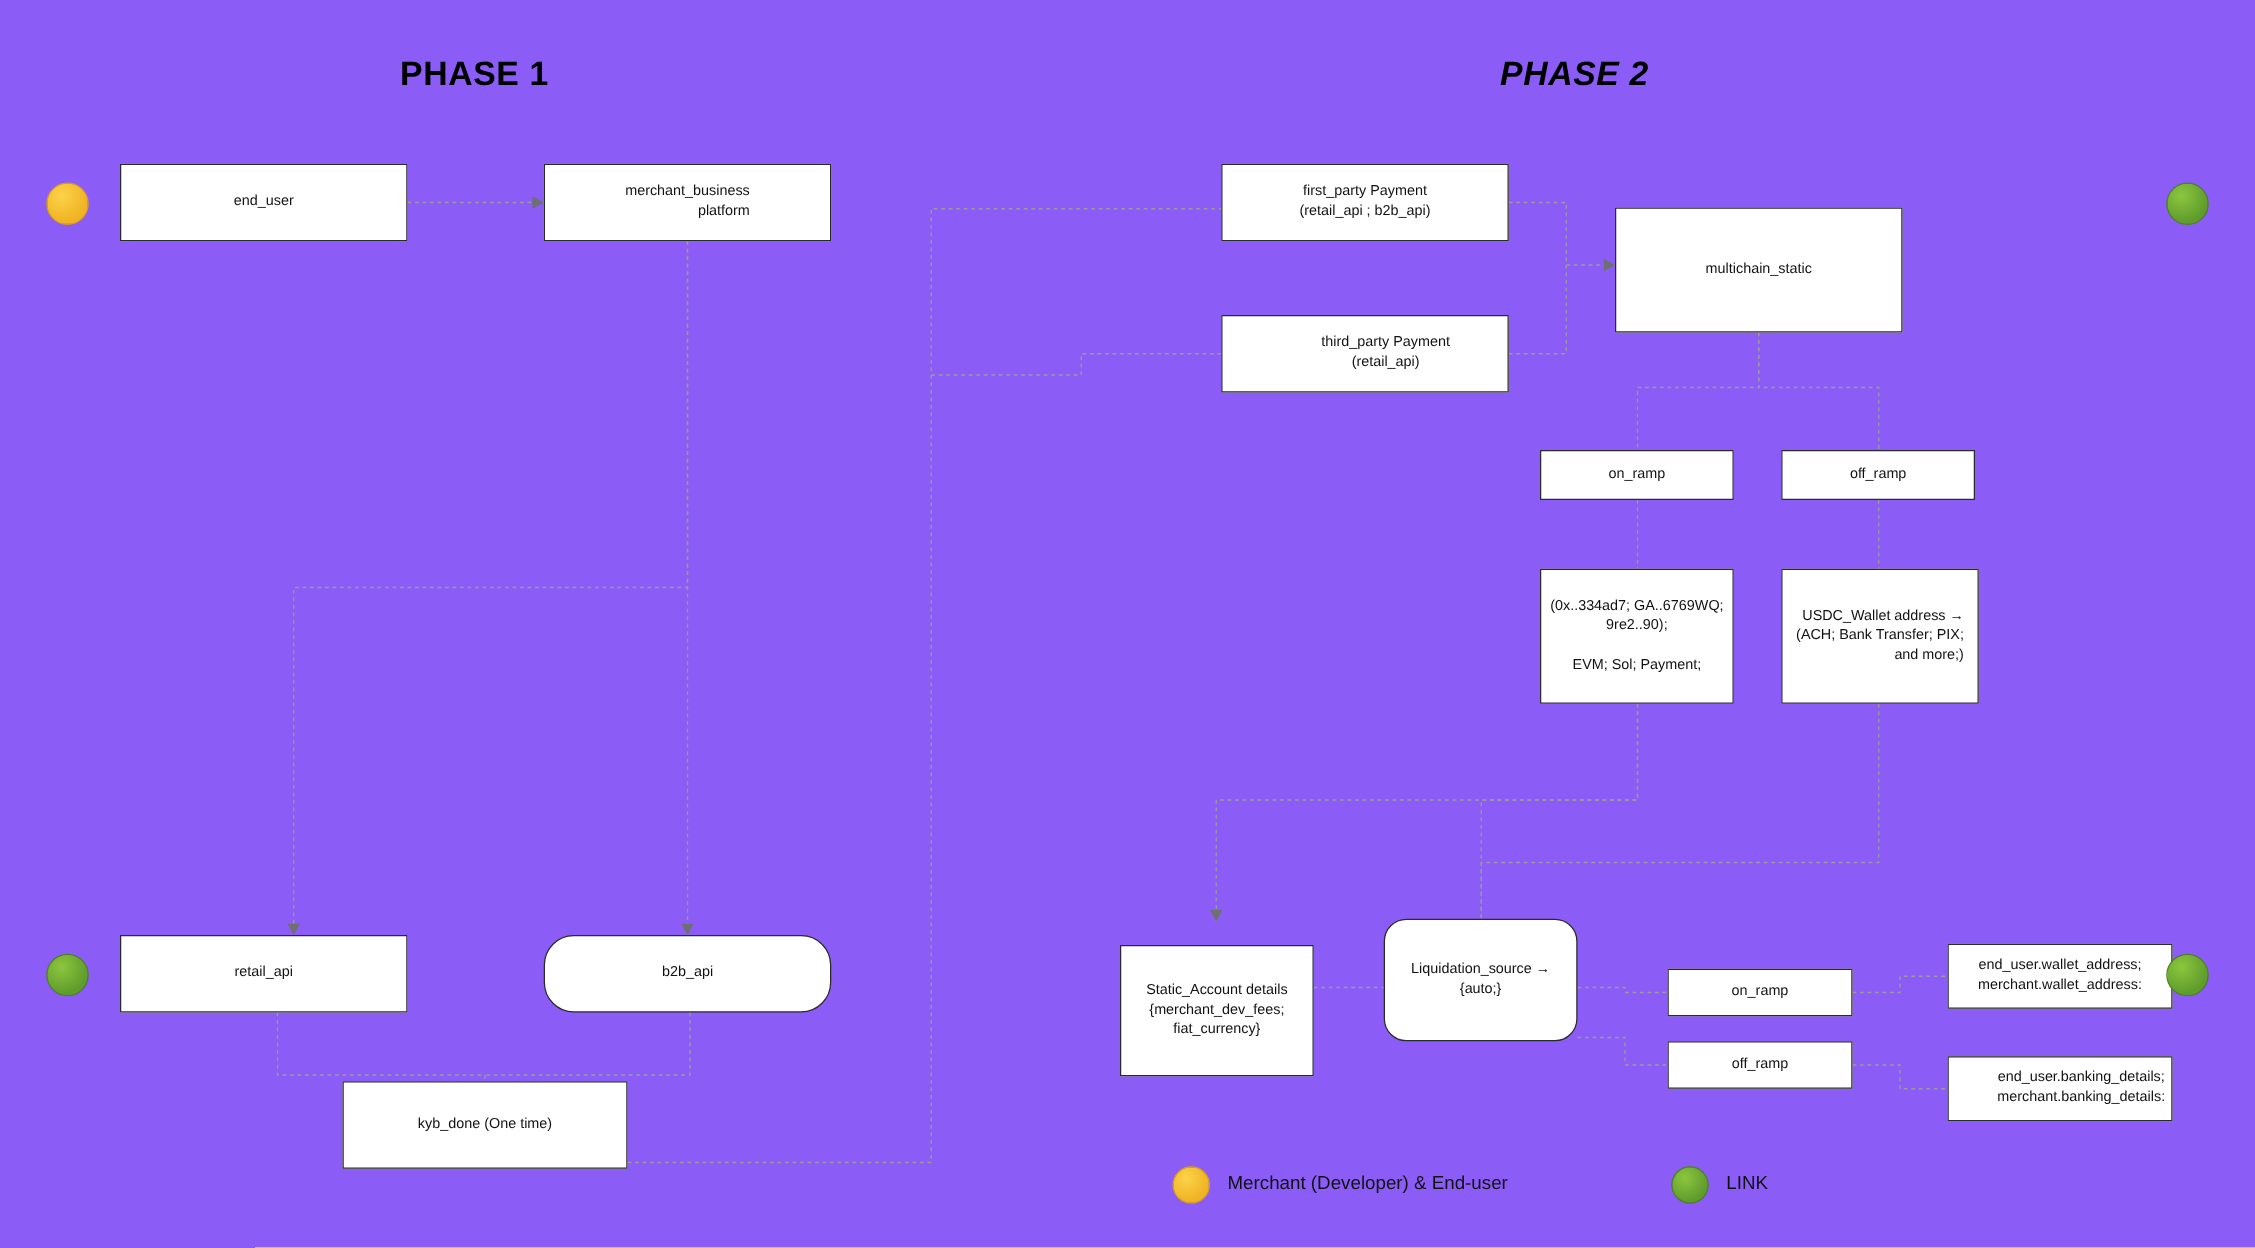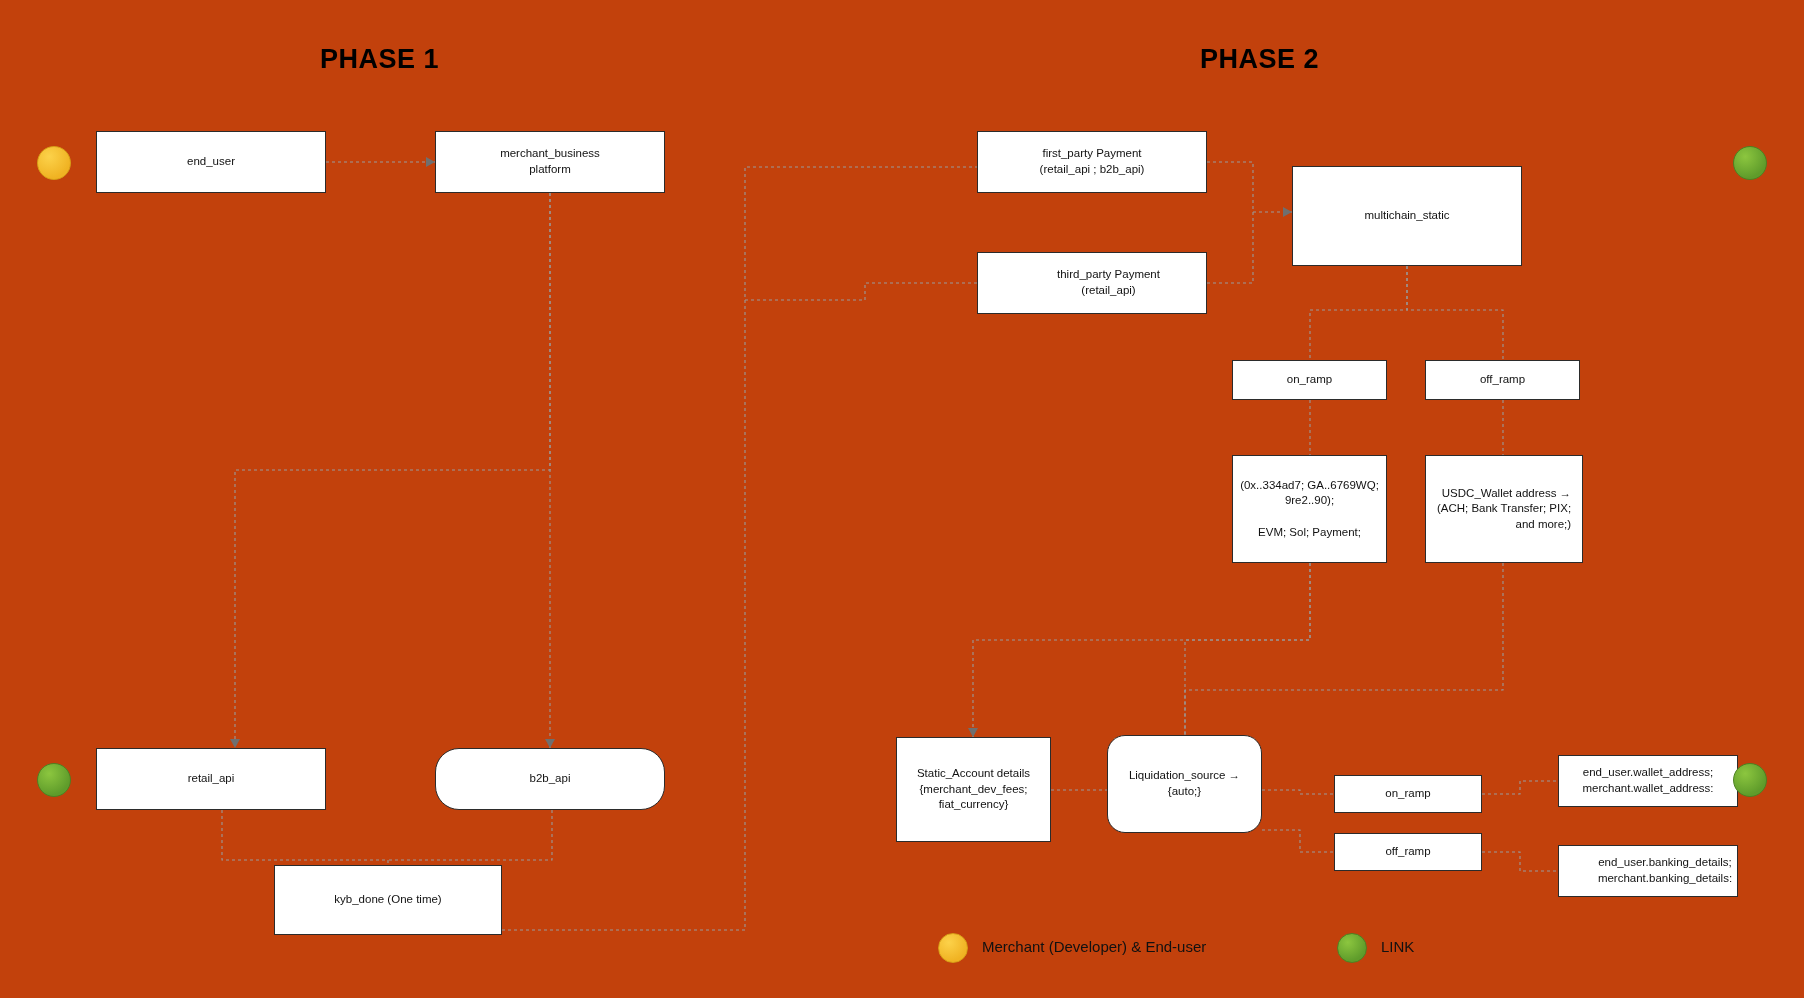--- a/index.html
+++ b/index.html
@@ -8,21 +8,21 @@
     background: #ffffff;
   }
   body {
     font-family: "Liberation Sans", sans-serif;
     color: #111111;
   }
   #canvas {
     position: relative;
     width: 1804px;
     height: 998px;
-    background: #c2410c;
+    background: #8b5cf6;
     overflow: hidden;
   }
   .phase-title {
     position: absolute;
     font-size: 27px;
     font-weight: bold;
     letter-spacing: 0.5px;
     color: #000;
     white-space: nowrap;
   }
@@ -109,44 +109,44 @@
       <polygon points="230,739 235,748 240,739"></polygon>
       <polygon points="545,739 550,748 555,739"></polygon>
       <polygon points="383,886 388,895 393,886"></polygon>
       <polygon points="1283,207 1292,212 1283,217"></polygon>
       <polygon points="968,728 973,737 978,728"></polygon>
       <polygon points="1180,756 1185,765 1190,756"></polygon>
     </svg>
 
   <div id="phase-titles">
       <div class="phase-title" style="left: 320px; top: 44px;">PHASE 1</div>
-      <div class="phase-title" style="left: 1200px; top: 44px;">PHASE 2</div>
+      <div class="phase-title" style="left: 1200px; top: 44px; font-style: italic;">PHASE 2</div>
     </div>
   <div id="nodes">
       <div class="node" style="left: 96px; top: 131px; width: 230px; height: 62px;">end_user</div>
-      <div class="node" style="left: 435px; top: 131px; width: 230px; height: 62px;">merchant_business
+      <div class="node" style="left: 435px; top: 131px; width: 230px; height: 62px; text-align: right;">merchant_business
 platform</div>
       <div class="node" style="left: 96px; top: 748px; width: 230px; height: 62px;">retail_api</div>
       <div class="node" style="left: 435px; top: 748px; width: 230px; height: 62px; border-radius: 24px;">b2b_api</div>
       <div class="node" style="left: 274px; top: 865px; width: 228px; height: 70px;">kyb_done (One time)</div>
       <div class="node" style="left: 977px; top: 131px; width: 230px; height: 62px;">first_party Payment
 (retail_api ; b2b_api)</div>
       <div class="node" style="left: 977px; top: 252px; width: 230px; height: 62px; padding-left: 39px;">third_party Payment
 (retail_api)</div>
       <div class="node" style="left: 1292px; top: 166px; width: 230px; height: 100px;">multichain_static</div>
       <div class="node" style="left: 1232px; top: 360px; width: 155px; height: 40px;">on_ramp</div>
       <div class="node" style="left: 1425px; top: 360px; width: 155px; height: 40px;">off_ramp</div>
       <div class="node" style="left: 1232px; top: 455px; width: 155px; height: 108px;">(0x..334ad7; GA..6769WQ;
 9re2..90);
 
 EVM; Sol; Payment;</div>
       <div class="node" style="left: 1425px; top: 455px; width: 158px; height: 108px; text-align: right;">USDC_Wallet address →
 (ACH; Bank Transfer; PIX;
 and more;)</div>
-      <div class="node" style="left: 896px; top: 737px; width: 155px; height: 105px;">Static_Account details
+      <div class="node" style="left: 896px; top: 756px; width: 155px; height: 105px;">Static_Account details
 {merchant_dev_fees;
 fiat_currency}</div>
       <div class="node" style="left: 1107px; top: 735px; width: 155px; height: 98px; border-radius: 18px;">Liquidation_source →
 {auto;}</div>
       <div class="node" style="left: 1334px; top: 775px; width: 148px; height: 38px;">on_ramp</div>
       <div class="node" style="left: 1334px; top: 833px; width: 148px; height: 38px;">off_ramp</div>
       <div class="node" style="left: 1558px; top: 755px; width: 180px; height: 52px;">end_user.wallet_address;
 merchant.wallet_address:</div>
       <div class="node" style="left: 1558px; top: 845px; width: 180px; height: 52px; padding-left: 40px;">end_user.banking_details;
 merchant.banking_details:</div>

